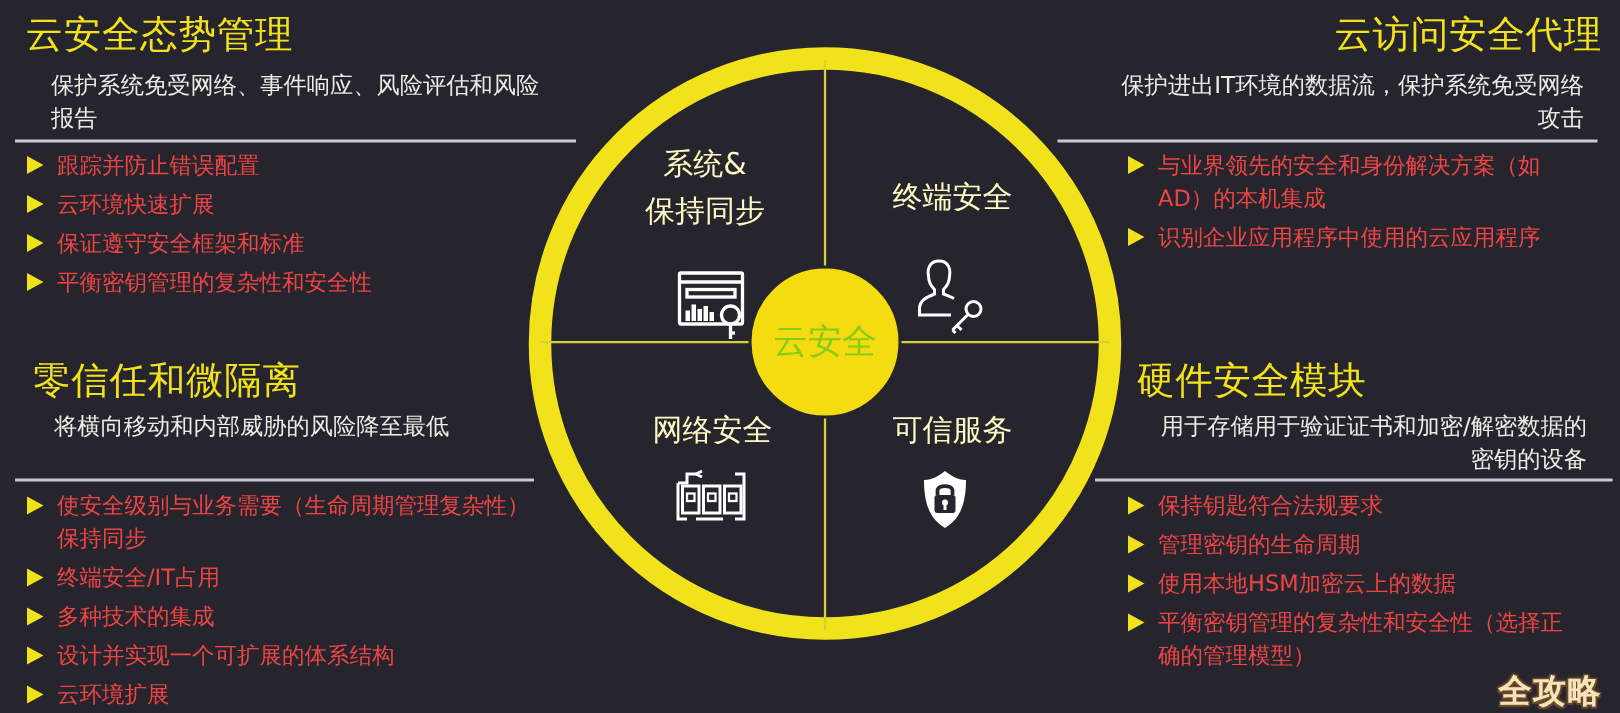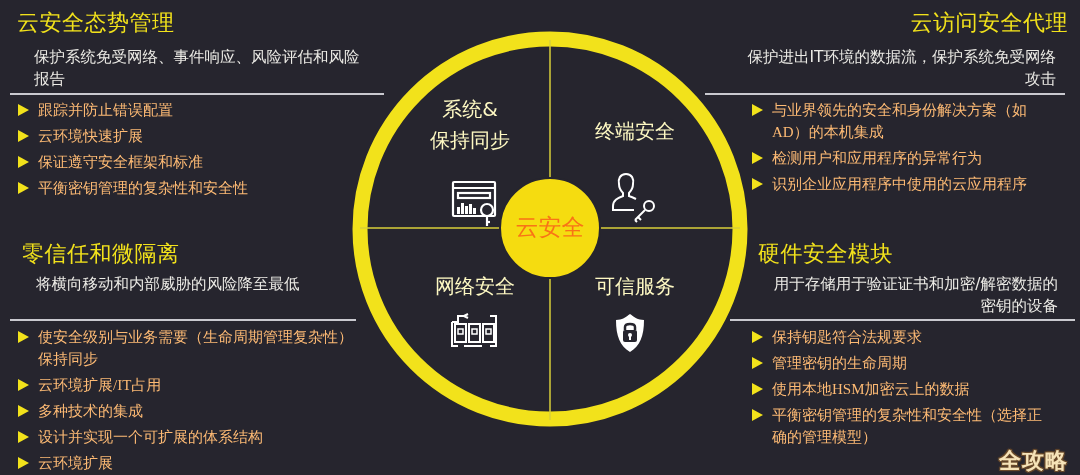--- a/index.html
+++ b/index.html
@@ -6,61 +6,60 @@
   body {
     width: 1080px; height: 475px; overflow: hidden;
     background: #26252e;
     font-family: "DejaVu Sans", "Liberation Sans", sans-serif;
     color: #ecebe6;
     position: relative;
   }
   .abs { position: absolute; }
   .title {
     color: #f2e21b;
-    font-size: 22px;
+    font-size: 25px;
     line-height: 34px;
     white-space: nowrap;
     letter-spacing: 0.5px;
   }
   .subtitle {
     font-size: 15.5px;
     line-height: 22px;
     color: #ecebe6;
   }
   .divider {
     height: 2px;
     background: #c9c9cf;
   }
   .bullets { list-style: none; margin: 0; padding: 0; }
   .bullets li {
     position: relative;
     padding-left: 24px;
     font-size: 15px;
     line-height: 22px;
     margin-bottom: 4px;
-    color: #fdba74;
-    font-family: Liberation Serif, serif;
+    color: #ef4444;
   }
   .bullets li .tri {
     position: absolute; left: 4px; top: 5px;
     width: 0; height: 0;
     border-top: 6px solid transparent;
     border-bottom: 6px solid transparent;
     border-left: 11px solid #f2e21b;
   }
   .right-align { text-align: right; }
   .quad-label {
     color: #fef9c3;
     font-size: 20px;
     line-height: 31px;
     text-align: center;
     white-space: nowrap;
   }
   .center-label {
-    color: #f97316;
+    color: #84cc16;
     font-size: 23px;
     text-align: center;
     white-space: nowrap;
   }
   .watermark {
     font-size: 22px; font-weight: bold;
     color: #f6e3b8;
     text-shadow: -1px -1px 0 #6a4a2a, 1px -1px 0 #6a4a2a, -1px 1px 0 #6a4a2a, 1px 1px 0 #6a4a2a, 0 0 3px #8a6030;
     letter-spacing: 1px;
     text-align: center;
@@ -147,30 +146,29 @@
 </ul>
 
 <div class="abs title right-align" style="right:12px;top:6px;">云访问安全代理</div>
 <div class="abs subtitle right-align" style="right:24px;top:46px;width:360px;">
   <div>保护进出IT环境的数据流，保护系统免受网络</div>
   <div>攻击</div>
 </div>
 <div class="abs divider" style="left:705px;top:93px;width:360px;"></div>
 <ul class="abs bullets" style="left:748px;top:99px;width:310px;">
   <li><span class="tri"></span><span>与业界领先的安全和身份解决方案（如AD）的本机集成</span></li>
-  <li><span class="tri"></span><span>检测用户和应用程序的异常行为</span></li>
   <li><span class="tri"></span><span>识别企业应用程序中使用的云应用程序</span></li>
 </ul>
 
 <div class="abs title" style="left:22px;top:237px;">零信任和微隔离</div>
 <div class="abs subtitle" style="left:36px;top:273px;width:320px;">将横向移动和内部威胁的风险降至最低</div>
 <div class="abs divider" style="left:10px;top:319px;width:346px;"></div>
 <ul class="abs bullets" style="left:14px;top:326px;width:340px;">
   <li><span class="tri"></span><span>使安全级别与业务需要（生命周期管理复杂性）保持同步</span></li>
-  <li><span class="tri"></span><span>云环境扩展/IT占用</span></li>
+  <li><span class="tri"></span><span>终端安全/IT占用</span></li>
   <li><span class="tri"></span><span>多种技术的集成</span></li>
   <li><span class="tri"></span><span>设计并实现一个可扩展的体系结构</span></li>
   <li><span class="tri"></span><span>云环境扩展</span></li>
 </ul>
 
 <div class="abs title" style="left:758px;top:237px;">硬件安全模块</div>
 <div class="abs subtitle right-align" style="right:22px;top:273px;width:340px;">
   <div>用于存储用于验证证书和加密/解密数据的</div>
   <div>密钥的设备</div>
 </div>

